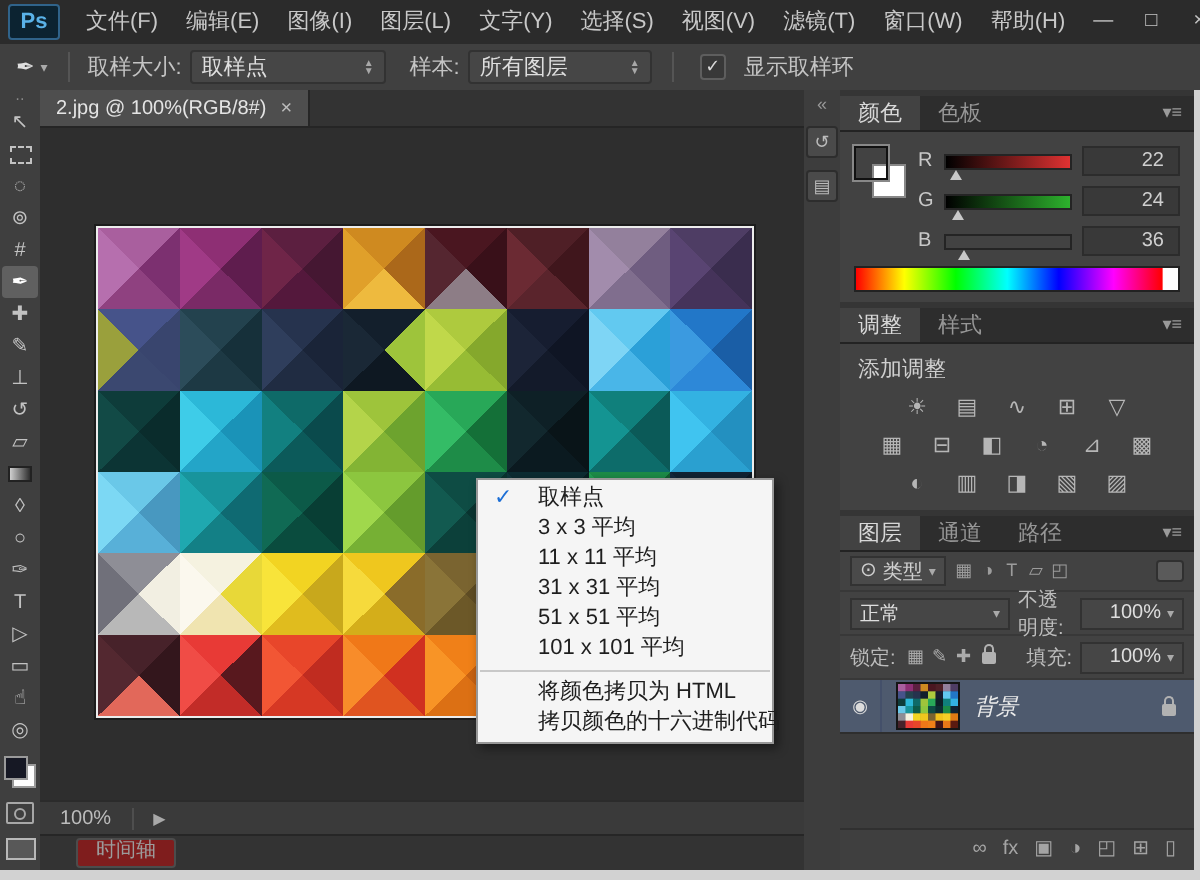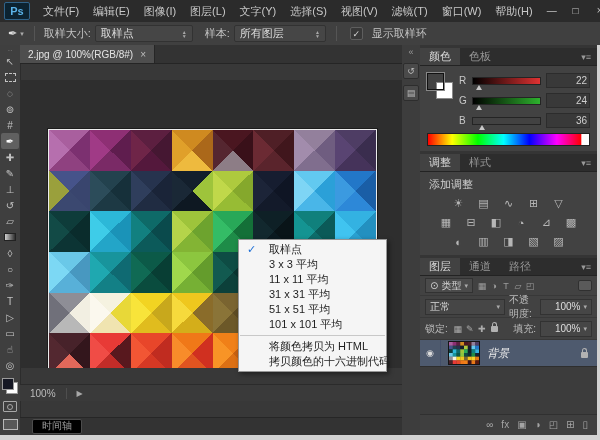--- a/index.html
+++ b/index.html
@@ -36,35 +36,35 @@
   .dashedbox{width:9px;height:7px;border:1px dashed #c2c2c2;}
   .gradbox{width:10px;height:6px;background:linear-gradient(to right,#cfcfcf,#2e2e2e);border:1px solid #222;}
   .fgbg{position:relative;width:16px;height:16px;margin-top:5px;flex:none;}
   .fgsw{position:absolute;left:0;top:0;width:10px;height:10px;border:1px solid #9a9a9a;z-index:2;}
   .bgsw{position:absolute;right:0;bottom:0;width:10px;height:10px;background:#fdfdfd;border:1px solid #9a9a9a;}
   .qmask{width:12px;height:9px;border:1px solid #a8a8a8;border-radius:1px;margin-top:7px;
      display:flex;align-items:center;justify-content:center;flex:none;}
   .qmask::before{content:"";width:4px;height:4px;border-radius:50%;border:1px solid #a8a8a8;}
   .smode{width:13px;height:9px;border:1px solid #b8b8b8;background:#585858;margin-top:7px;flex:none;}
   
-  .docarea{position:absolute;left:20px;top:45px;width:453px;height:390px;display:flex;flex-direction:column;gap:16px;}
+  .docarea{position:absolute;left:20px;top:45px;width:453px;height:390px;display:flex;flex-direction:column;}
   .tabbar{height:18px;background:#333;display:flex;border-bottom:1px solid #252525;flex:none;}
   .doctab{background:#4e4e4e;color:#e4e4e4;font-size:10px;display:flex;align-items:center;
      padding:0 8px;gap:7px;border-right:1px solid #262626;}
   .tabclose{color:#bdbdbd;font-size:10px;}
   .canvas{flex:1;background:#2e2e2e;position:relative;overflow:hidden;}
   .image{position:absolute;left:28px;top:49px;width:327px;height:244px;border:1px solid #ececec;
      box-shadow:0 0 0 1px #1c1c1c;}
   .image svg{display:block;}
   .statusbar{height:16px;background:#3a3a3a;border-top:1px solid #2b2b2b;display:flex;
      align-items:center;font-size:10px;color:#bcbcbc;padding:0 10px;gap:10px;flex:none;}
   .statdiv{width:1px;height:11px;background:#4e4e4e;}
   .statarrow{font-size:8px;color:#a8a8a8;}
   .minibar{height:17px;background:#333;border-top:1px solid #262626;display:flex;align-items:center;flex:none;}
-  .timelinetab{margin-left:12px;background:#000000;border:1px solid #4c4c4c;color:#9c9c9c;
+  .timelinetab{margin-left:18px;background:#7f1d1d;border:1px solid #4c4c4c;color:#9c9c9c;
      font-size:10px;padding:0 9px;height:13px;line-height:12px;border-radius:2px;}
   
   .strip{position:absolute;left:402px;top:45px;width:18px;height:390px;background:#3d3d3d;
      border-right:1px solid #2a2a2a;}
   .stripchev{font-size:9px;color:#9a9a9a;text-align:center;line-height:10px;padding-top:2px;}
   .stripbtn{width:14px;height:14px;margin:6px auto 0;background:#4a4a4a;border:1px solid #2d2d2d;
      border-radius:2px;color:#bbb;font-size:9px;display:flex;align-items:center;justify-content:center;}
   
   .dock{position:absolute;left:420px;top:45px;width:177px;height:390px;background:#353535;
      display:flex;flex-direction:column;padding-top:3px;box-sizing:border-box;}
@@ -82,21 +82,21 @@
   .cfg{position:absolute;left:0;top:0;width:15px;height:15px;border:1px solid #111;
      outline:1px solid #888;z-index:2;}
   .cbg{position:absolute;right:0;bottom:0;width:15px;height:15px;background:#fff;border:1px solid #888;}
   .channels{flex:1;display:flex;flex-direction:column;gap:7px;padding-top:1px;}
   .chrow{display:flex;align-items:center;gap:5px;font-size:10px;color:#c8c8c8;height:13px;}
   .chlabel{width:8px;flex:none;}
   .chtrack{flex:1;height:6px;border:1px solid #242424;position:relative;}
   .chthumb{position:absolute;top:7px;width:0;height:0;border-left:3px solid transparent;
      border-right:3px solid transparent;border-bottom:5px solid #c8c8c8;margin-left:-3px;}
   .chval{width:40px;height:13px;background:#393939;border:1px solid #2c2c2c;color:#cfcfcf;
-     font-size:10px;text-align:right;line-height:13px;padding-right:2px;flex:none;box-sizing:content-box;}
+     font-size:10px;text-align:right;line-height:13px;padding-right:7px;flex:none;box-sizing:content-box;}
   .spectrum{height:11px;margin-top:6px;border:1px solid #222;
      background:linear-gradient(to right,#f00 0%,#ff0 15%,#0f0 31%,#0ff 47%,#00f 63%,#f0f 80%,#f00 95%,#fff 95.5%,#fff 100%);}
   
   .adjtitle{font-size:11px;color:#cfcfcf;padding:5px 9px 2px;}
   .adjrow{display:flex;justify-content:center;gap:9px;padding:3px 0;}
   .adjicon{width:16px;height:13px;display:flex;align-items:center;justify-content:center;
      color:#b6b6b6;font-size:11px;}
   
   .layersbody{display:flex;flex-direction:column;flex:1;min-height:0;background:#424242;}
   .lfilter{height:19px;display:flex;align-items:center;gap:3px;padding:0 5px;border-bottom:1px solid #383838;flex:none;}

